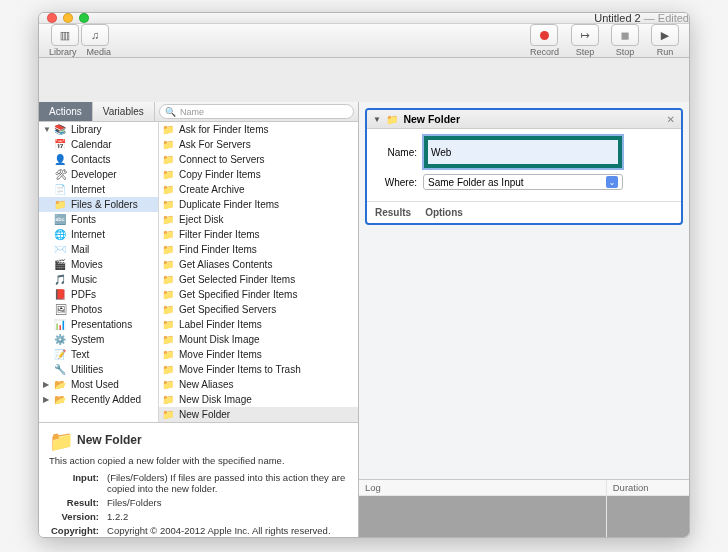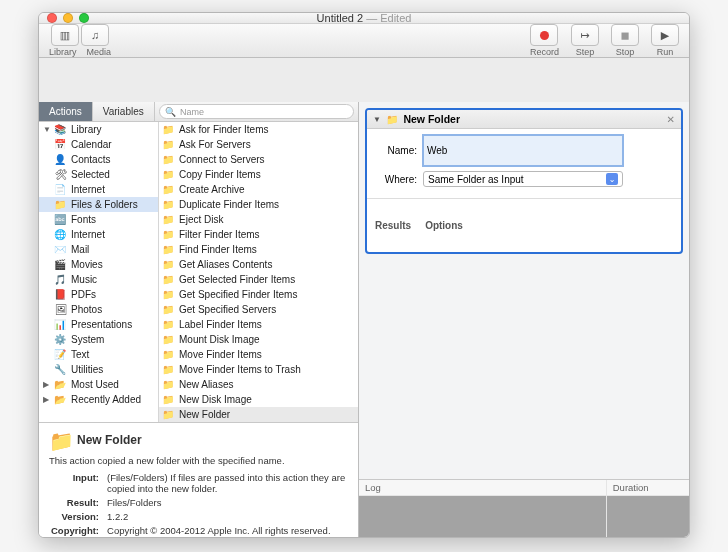--- a/index.html
+++ b/index.html
@@ -4,21 +4,21 @@
 <style>
   * { box-sizing: border-box; margin: 0; padding: 0; }
   body { font-family: -apple-system, "Helvetica Neue", Arial, sans-serif; font-size: 10px; background: #f5f5f5; width: 728px; height: 552px; overflow: hidden; position: relative; }
 
   .window { position: absolute; top: 12px; left: 38px; width: 652px; height: 526px; background: #ececec; border: 1px solid #b5b5b5; border-radius: 6px; box-shadow: 0 6px 24px rgba(0,0,0,0.25); overflow: hidden; display: flex; flex-direction: column; }
 
   .titlebar { height: 18px; display: flex; align-items: center; padding: 0 8px; position: relative; background: linear-gradient(#f7f7f7,#e9e9e9); border-bottom: 1px solid #d0d0d0; }
   .traffic { display: flex; gap: 6px; }
   .dot { width: 10px; height: 10px; border-radius: 50%; border: 0.5px solid rgba(0,0,0,0.15); }
   .dot.r { background: #ff5f57; } .dot.y { background: #febc2e; } .dot.g { background: #28c840; }
-  .title { position: absolute; left: 0; right: 0; text-align: center; font-size: 11px; color: #333; }
+  .title { position: absolute; left: 0; right: 0; text-align: right; font-size: 11px; color: #333; }
   .title .edited { color: #999; }
 
   .toolbar { height: 42px; background: linear-gradient(#fafafa,#e7e7e7); border-bottom: 1px solid #bdbdbd; display: flex; align-items: center; padding: 0 10px; justify-content: space-between; }
   .tool-group { display: flex; gap: 2px; }
   .tool-left, .tool-right { display: flex; gap: 12px; }
   .tool-item { display: flex; flex-direction: column; align-items: center; gap: 1px; }
   .tool-btn { width: 28px; height: 22px; background: linear-gradient(#fff,#f1f1f1); border: 1px solid #bfbfbf; border-radius: 4px; display: flex; align-items: center; justify-content: center; font-size: 11px; color: #555; }
   .tool-btn.rec::before { content:""; width:9px; height:9px; background:#e53935; border-radius:50%; display:block;}
   .tool-btn.step::before { content:"↦"; }
   .tool-btn.stop::before { content:"◼"; color:#999;}
@@ -59,24 +59,24 @@
   .right { flex: 1; display: flex; flex-direction: column; background: #f3f4f5; }
   .workflow { flex: 1; padding: 6px; overflow: auto; }
   .action-card { background: #fff; border: 2px solid #2a6fd6; border-radius: 4px; overflow: hidden; }
   .ac-header { background: linear-gradient(#f2f2f2,#e4e4e4); padding: 3px 6px; display: flex; align-items: center; gap: 5px; border-bottom: 1px solid #ccc; }
   .ac-header .disc { font-size: 8px; color:#555; }
   .ac-header .name { font-weight: 600; font-size: 10.5px; }
   .ac-header .close { margin-left: auto; color:#888; font-size: 10px; }
   .ac-body { padding: 6px 10px; }
   .form-row { display: flex; align-items: center; gap: 6px; margin-bottom: 5px; }
   .form-row label { width: 40px; text-align: right; font-size: 10px; }
-  .form-row input[type=text] { flex:1; max-width: 200px; border: 1px solid #0f766e; background:#e7f0fb; padding: 12px 3px; font-size: 10px; height: 31px; outline: 2px solid #8fb5e8; outline-offset:-1px;}
+  .form-row input[type=text] { flex:1; max-width: 200px; border: 5px solid #0f766e; background:#e7f0fb; padding: 12px 3px; font-size: 10px; height: 31px; outline: 2px solid #8fb5e8; outline-offset:-1px;}
   .form-row .select { flex:1; max-width: 200px; border: 1px solid #b8b8b8; background:#fff; padding: 1px 4px; font-size: 10px; height: 16px; display:flex; align-items:center; justify-content:space-between; border-radius:3px; }
   .form-row .select .arr { background:#5b8def; color:#fff; width:12px; height:12px; border-radius:2px; display:flex;align-items:center;justify-content:center; font-size:8px;}
-  .ac-footer { border-top: 1px solid #ddd; padding: 21px 8px; display: flex; gap: 14px; font-size: 10px; color: #555; font-weight:600;}
+  .ac-footer { border-top: 1px solid #ddd; padding: 5px 8px; display: flex; gap: 14px; font-size: 10px; color: #555; font-weight:600;}
 
   .log-area { height: 64px; border-top: 1px solid #c8c8c8; background: #a3a3a3; display: flex; }
   .log-col { flex: 1; border-right: 1px solid #e5e5e5; }
   .log-header { padding: 2px 6px; font-size: 9.5px; color: #666; background: #f7f7f7; border-bottom: 1px solid #e5e5e5; }
   .right-status { height: 18px; border-top: 1px solid #c8c8c8; background: linear-gradient(#f9f9f9,#ececec); display:flex; align-items:center; padding:0 6px; gap:8px; color:#3a6fc2; font-size:12px;}
 </style>
 </head>
 <body>
 
 <div class="window">
@@ -146,21 +146,21 @@
             <div class="row" style="padding-left: 16px;">
               <span class="ico">📅</span>
               <span>Calendar</span>
             </div>
             <div class="row" style="padding-left: 16px;">
               <span class="ico">👤</span>
               <span>Contacts</span>
             </div>
             <div class="row" style="padding-left: 16px;">
               <span class="ico">🛠</span>
-              <span>Selected</span>
+              <span>Developer</span>
             </div>
             <div class="row" style="padding-left: 16px;">
               <span class="ico">📄</span>
               <span>Internet</span>
             </div>
             <div class="row sel" style="padding-left: 16px;">
               <span class="ico">📁</span>
               <span>Files &amp; Folders</span>
             </div>
             <div class="row" style="padding-left: 16px;">

